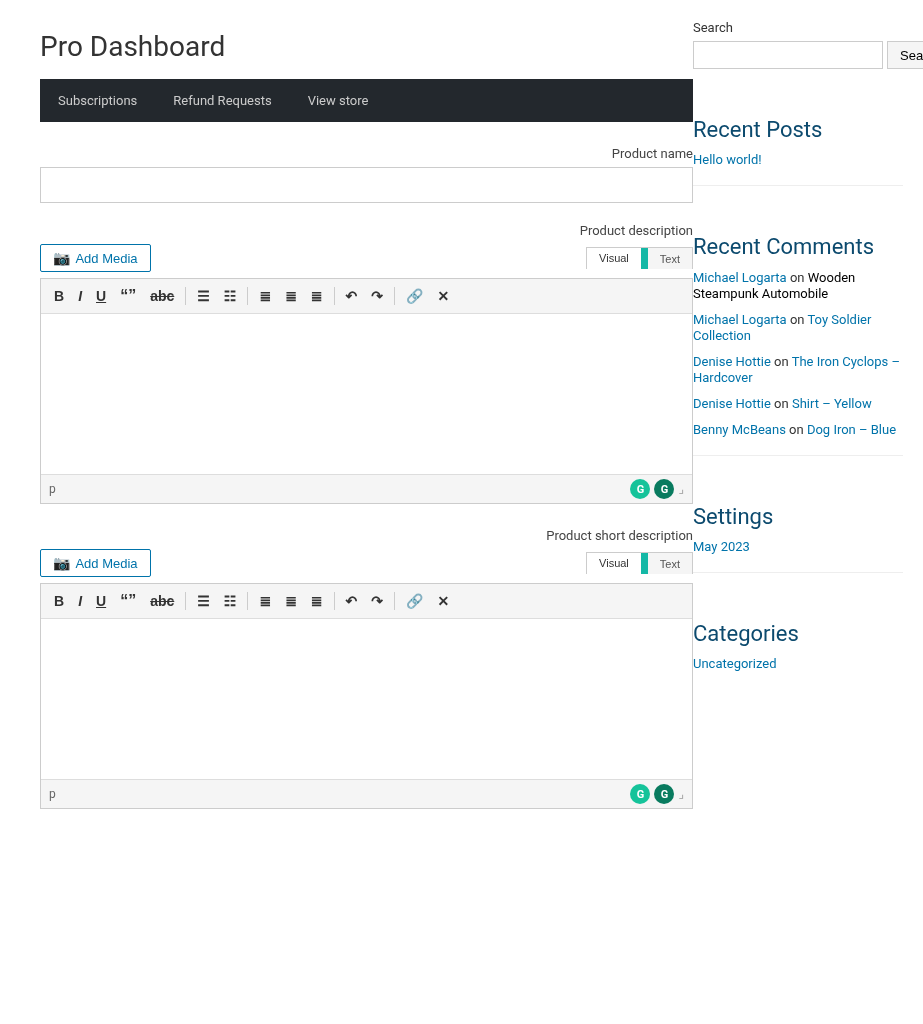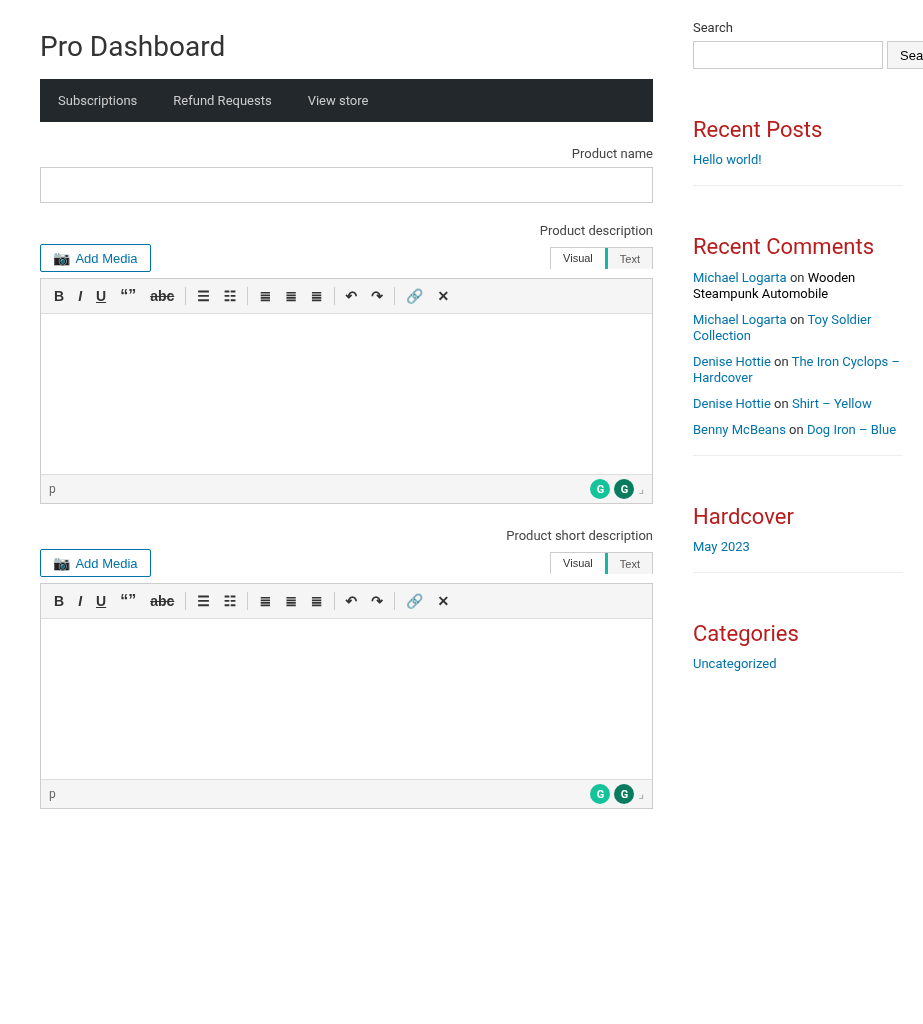--- a/index.html
+++ b/index.html
@@ -7,21 +7,20 @@
       font-family: -apple-system, BlinkMacSystemFont, "Segoe UI", Roboto, sans-serif;
       font-size: 14px;
       color: #333;
       background: #fff;
     }
     .page-wrapper {
       display: flex;
       max-width: 923px;
       margin: 0 auto;
       padding: 20px 20px 20px 40px;
-      gap: 40px;
     }
     .main-content {
       flex: 1;
       min-width: 0;
     }
     .sidebar {
       width: 210px;
       flex-shrink: 0;
     }
 
@@ -117,21 +116,21 @@
       background: #f5f5f5;
       color: #555;
       border: none;
     }
     .visual-text-tab.active {
       background: #fff;
       color: #333;
       border-bottom: 1px solid #fff;
     }
     .visual-text-tab + .visual-text-tab {
-      border-left: 3px solid #14b8a6;
+      border-left: 7px solid #14b8a6;
       text-align: right;
     }
 
     .editor-wrapper {
       border: 1px solid #ccc;
     }
 
     .toolbar {
       background: #f5f5f5;
       border-bottom: 1px solid #ddd;
@@ -228,21 +227,21 @@
       padding: 4px 12px;
       background: #f5f5f5;
       border: 1px solid #ccc;
       font-size: 13px;
       cursor: pointer;
     }
 
     .sidebar-section-title {
       font-size: 22px;
       font-weight: 400;
-      color: #b91c1c;
+      color: #0c4a6e;
       margin-bottom: 10px;
       margin-top: 48px;
     }
 
     .sidebar-link {
       font-size: 13px;
       color: #0073aa;
       text-decoration: none;
       display: block;
       margin-bottom: 6px;
@@ -439,21 +438,21 @@
     <div class="sidebar-comment">
       <span class="sidebar-comment-text">
         <a style="color: rgb(0, 115, 170); text-decoration: none;">Benny McBeans</a>
         <span> on </span>
         <a style="color: rgb(0, 115, 170); text-decoration: none;">Dog Iron – Blue</a>
       </span>
     </div>
 
     <hr class="sidebar-divider">
 
-    <h3 class="sidebar-section-title">Hardcover</h3>
+    <h3 class="sidebar-section-title">Settings</h3>
     <a class="sidebar-link">May 2023</a>
 
     <hr class="sidebar-divider">
 
     <h3 class="sidebar-section-title">Categories</h3>
     <a class="sidebar-link">Uncategorized</a>
 
   </div>
 </div>
 

